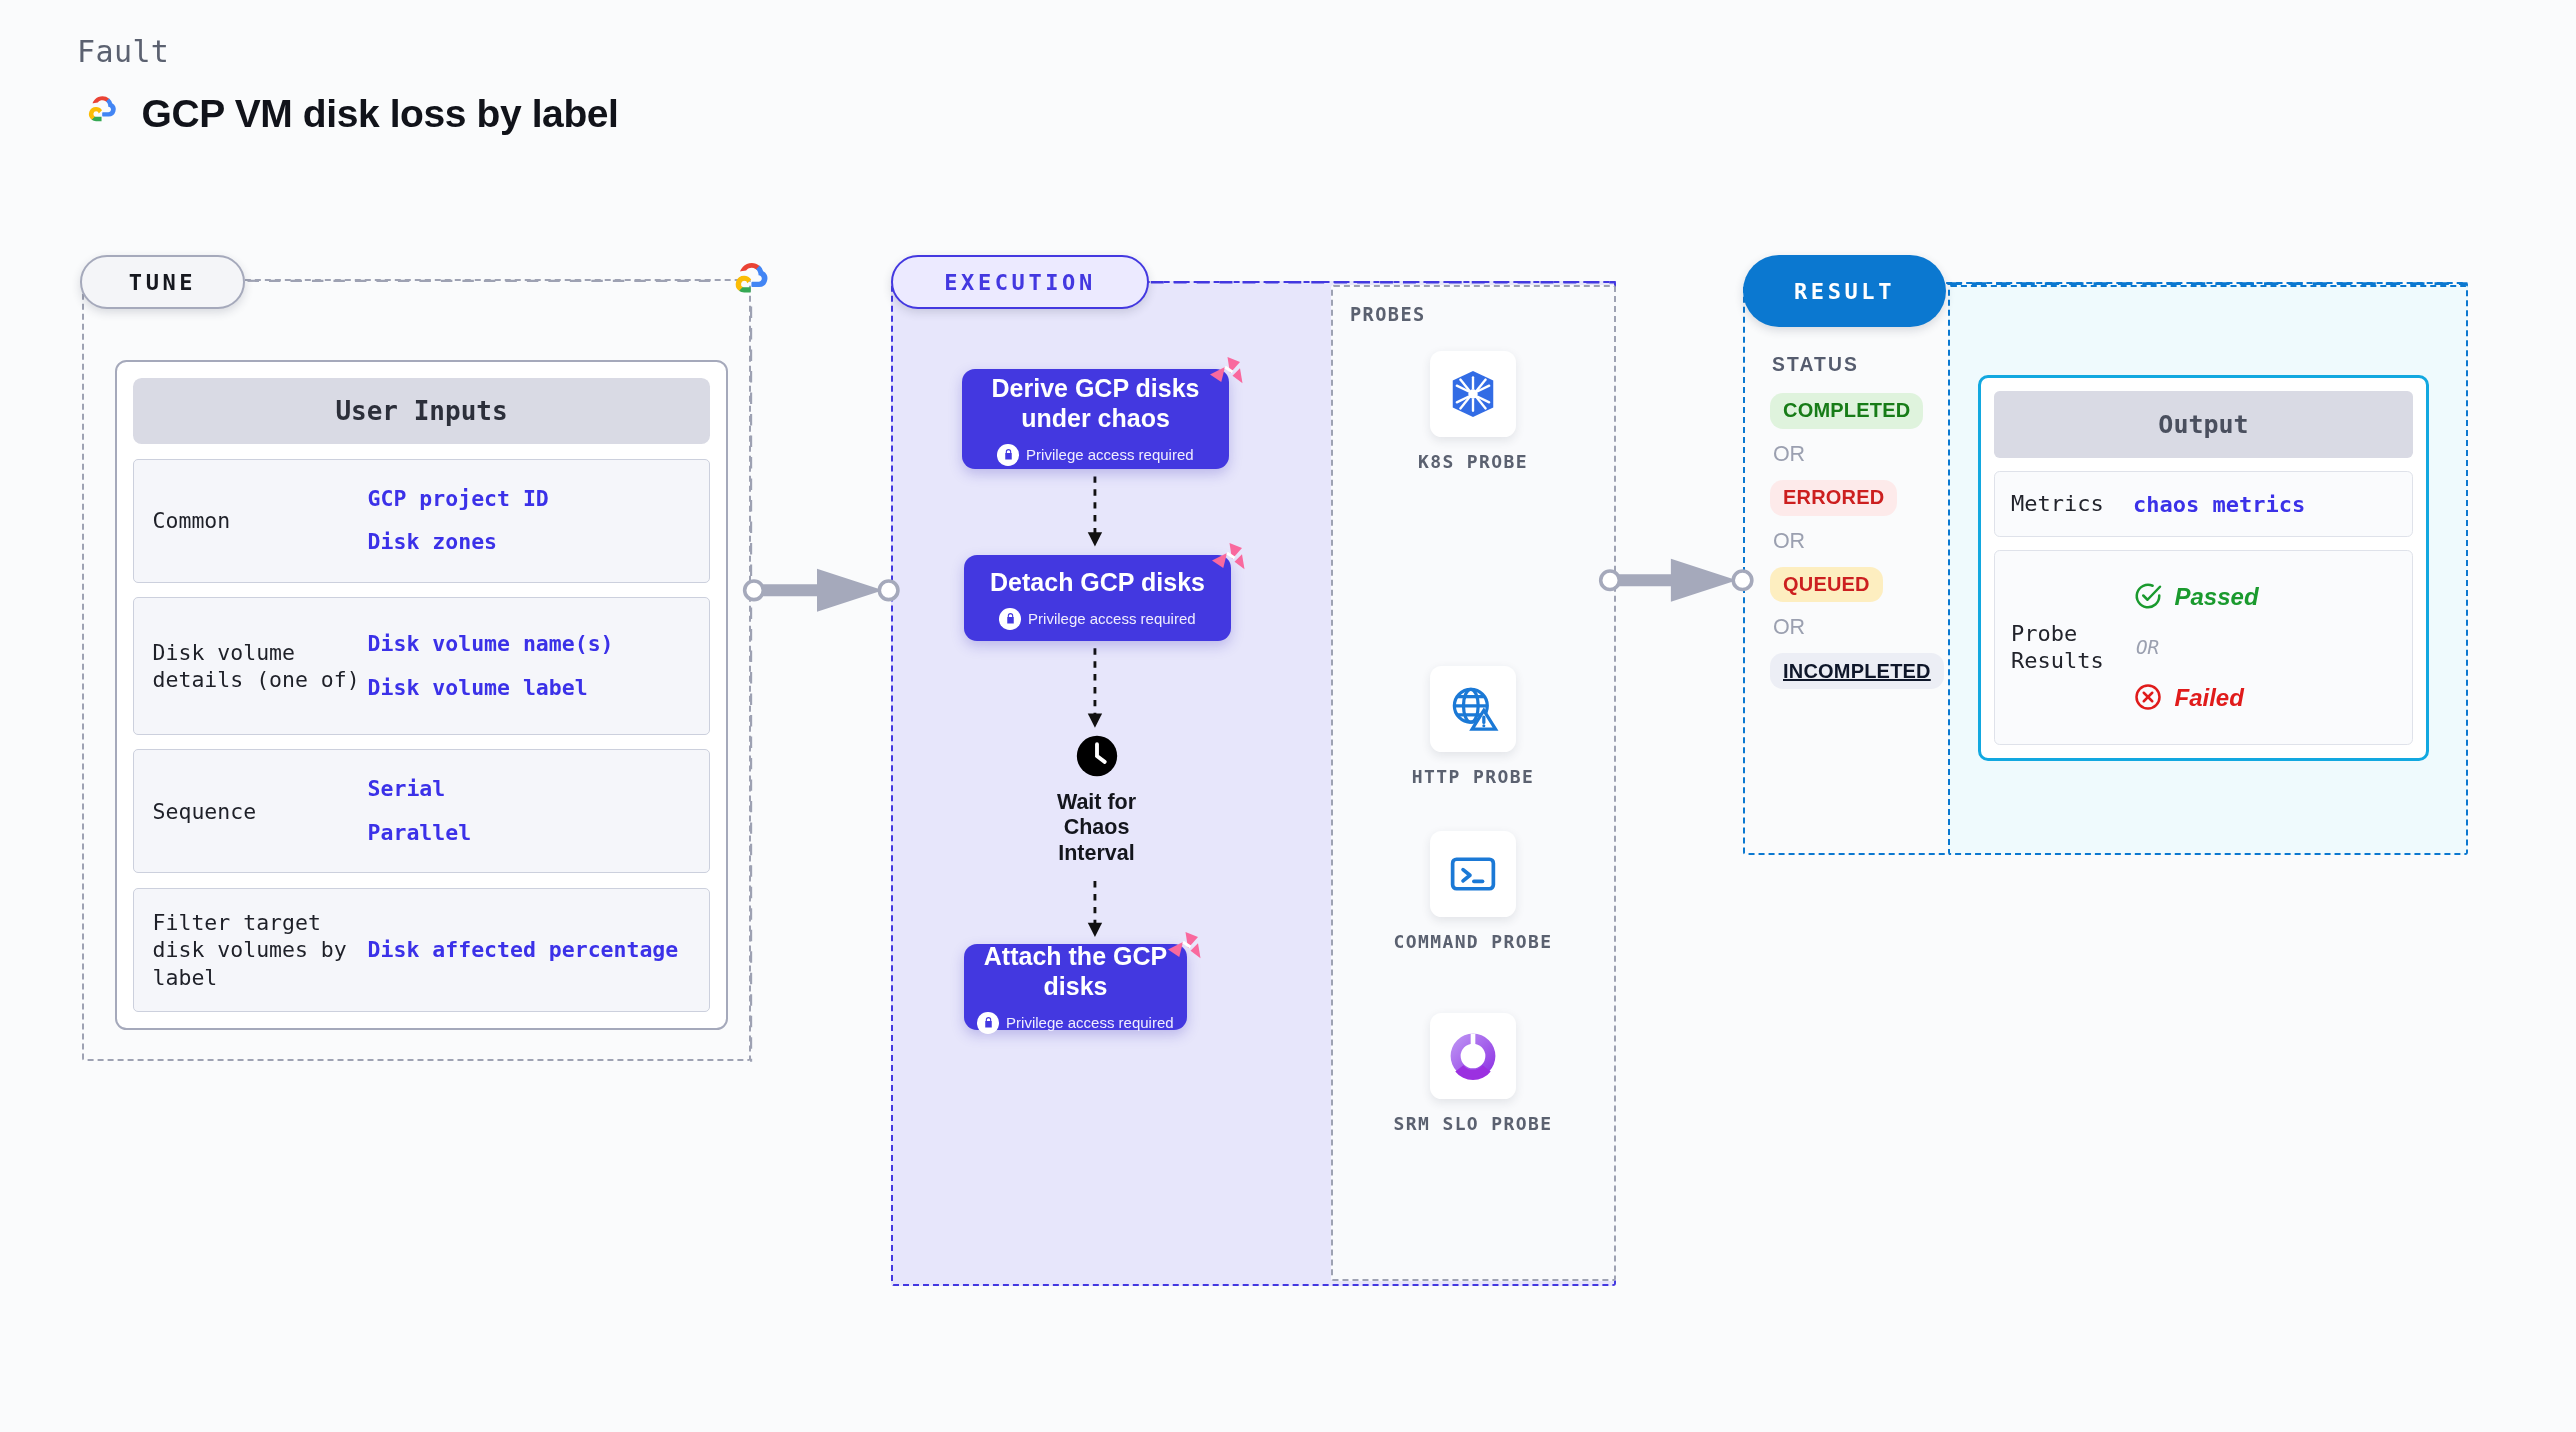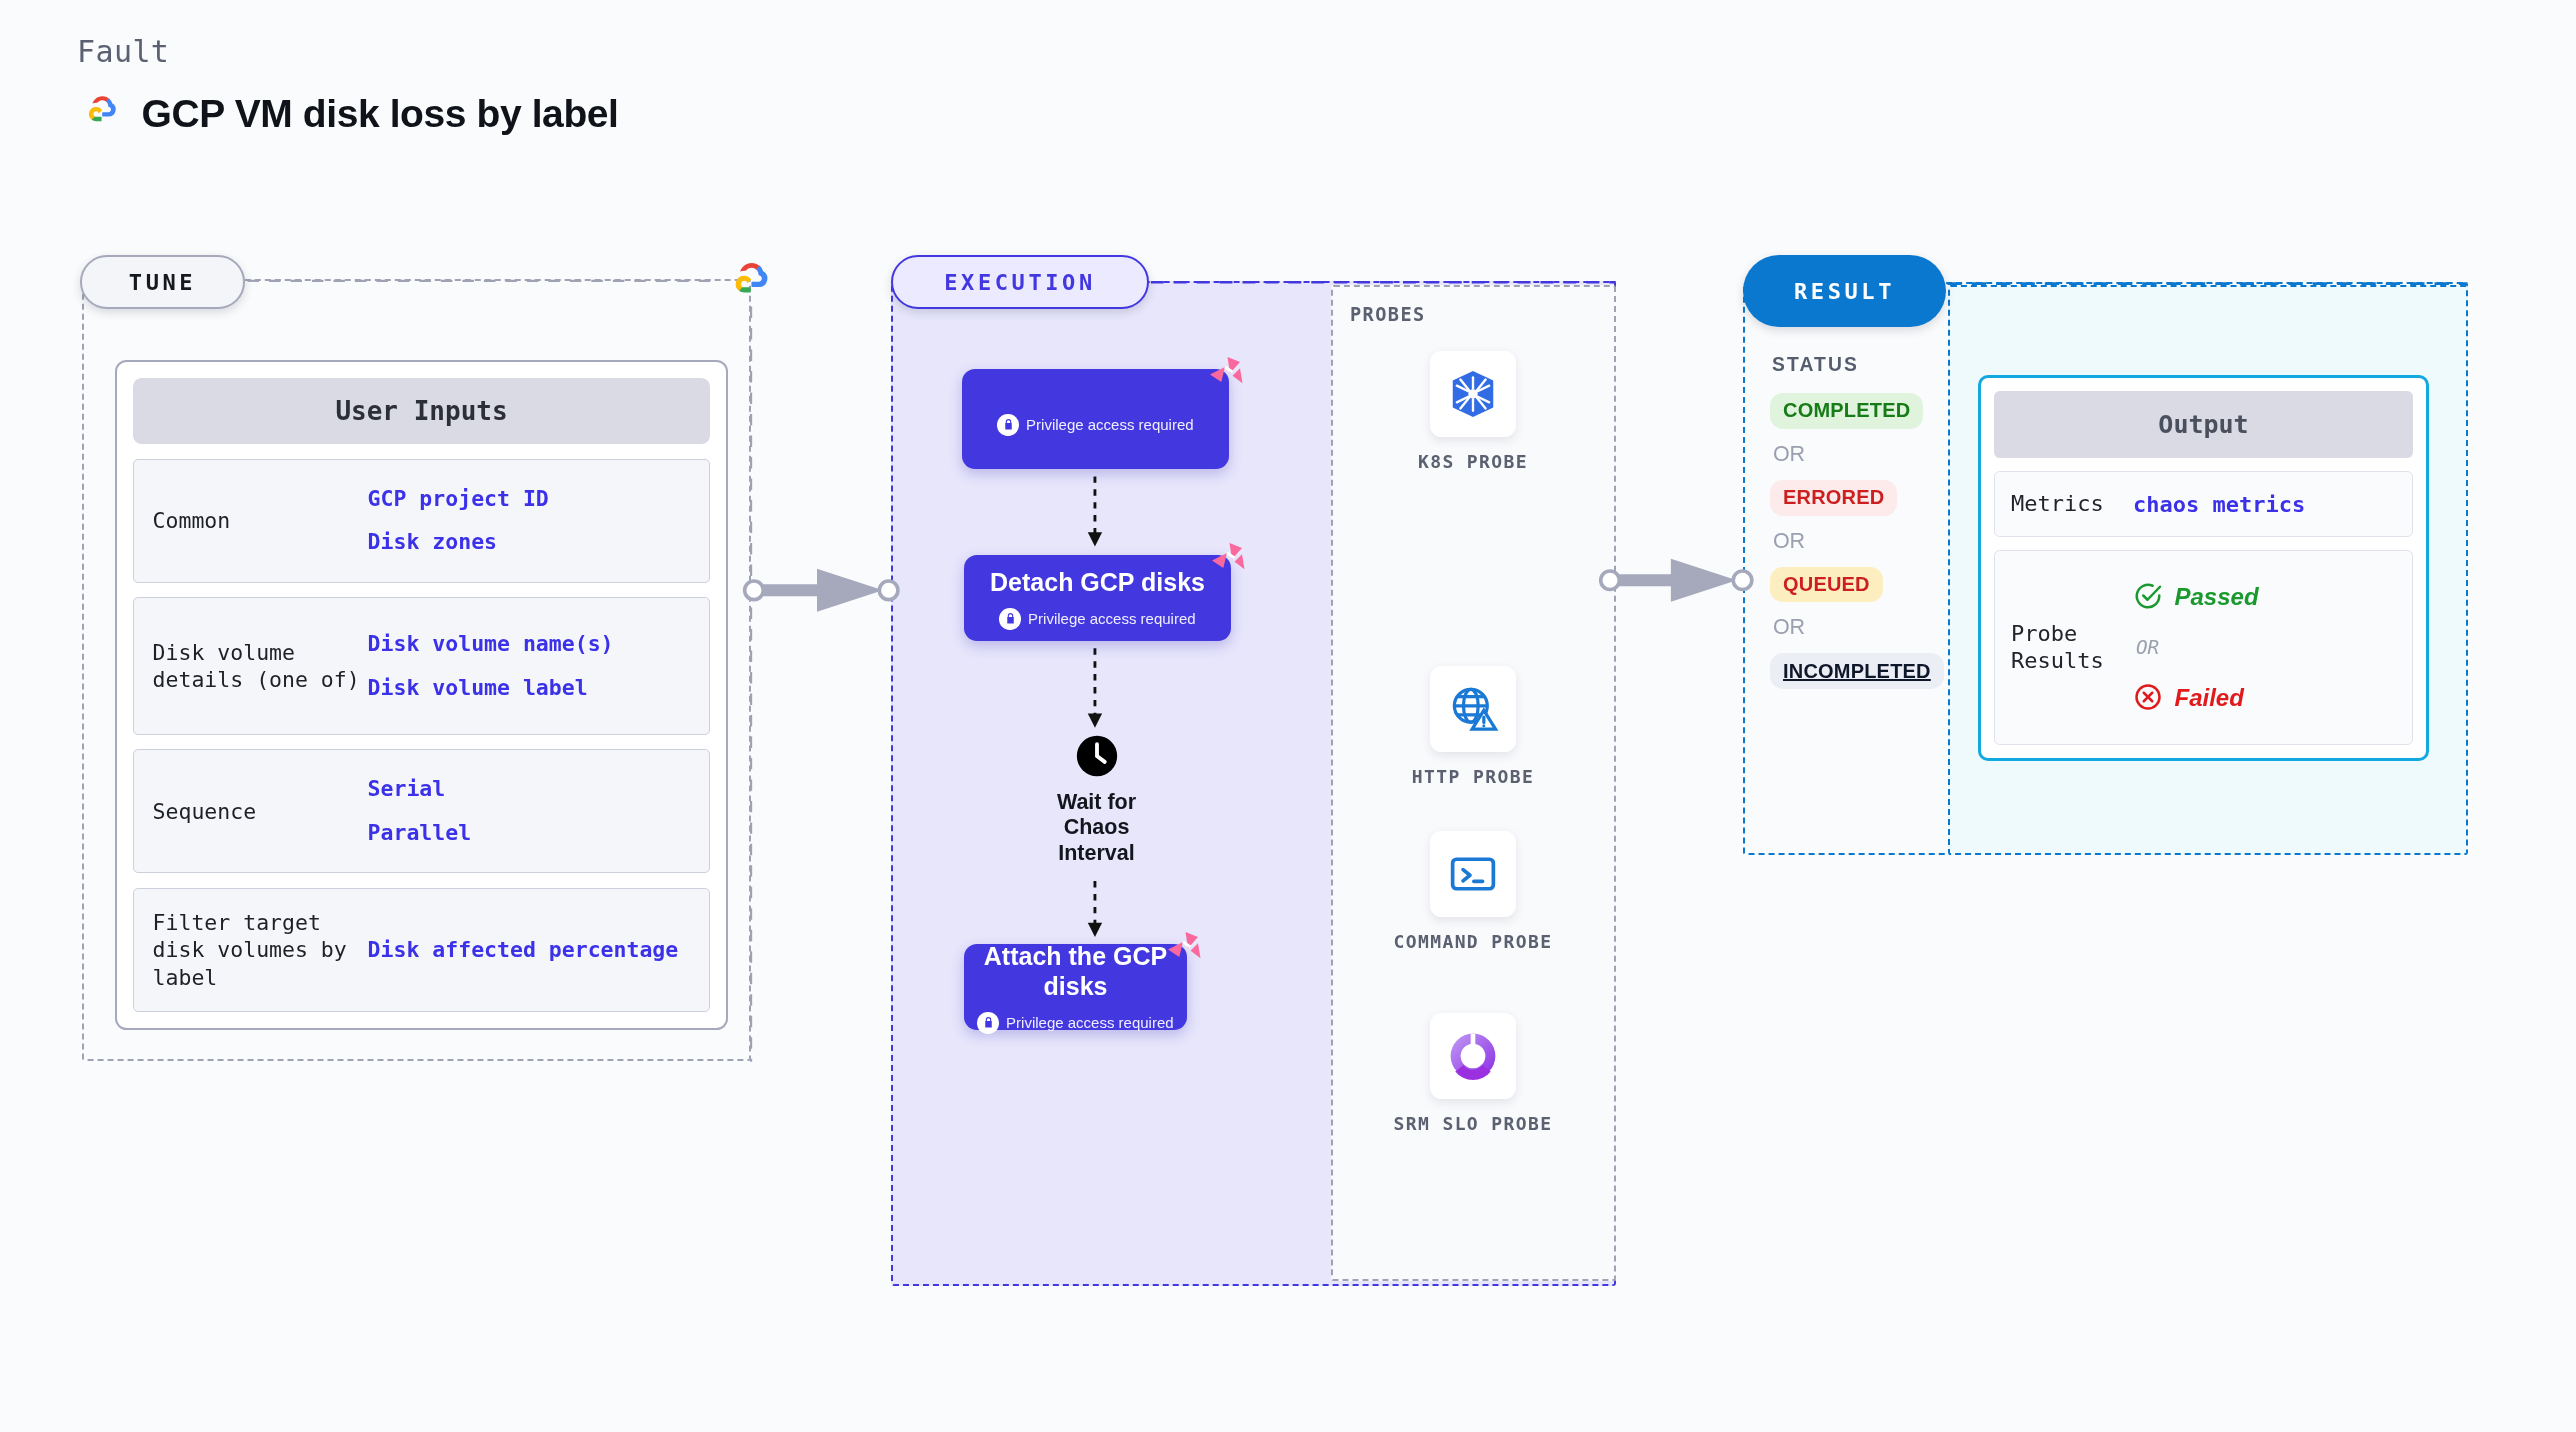--- a/index.html
+++ b/index.html
@@ -339,20 +339,21 @@
 
   <div class="step step-derive">
     <span class="chaos-badge">
       <svg width="40" height="40" viewBox="0 0 32 32">
         <path d="M4 18 L16 12 L13 24 Z" fill="#f9699e"></path>
         <path d="M18 4 L28 8 L20 17 Z" fill="#f9699e"></path>
         <path d="M22 19 L28 13 L30 25 Z" fill="#f9699e"></path>
         <path d="M16 12 L22 16" stroke="#ffffff" stroke-width="2.4" fill="none"></path>
       </svg>
     </span>
+    <span class="step-title">Derive GCP disks under chaos</span>
     <span class="step-sub">
       <span class="lock-badge">
         <svg width="13" height="13" viewBox="0 0 24 24">
             <path d="M17 9V7a5 5 0 0 0-10 0v2H6v12h12V9h-1zm-8 0V7a3 3 0 0 1 6 0v2H9z" fill="#4338e0"></path>
           </svg>
       </span>
       <span>Privilege access required</span>
     </span>
   </div>
 

